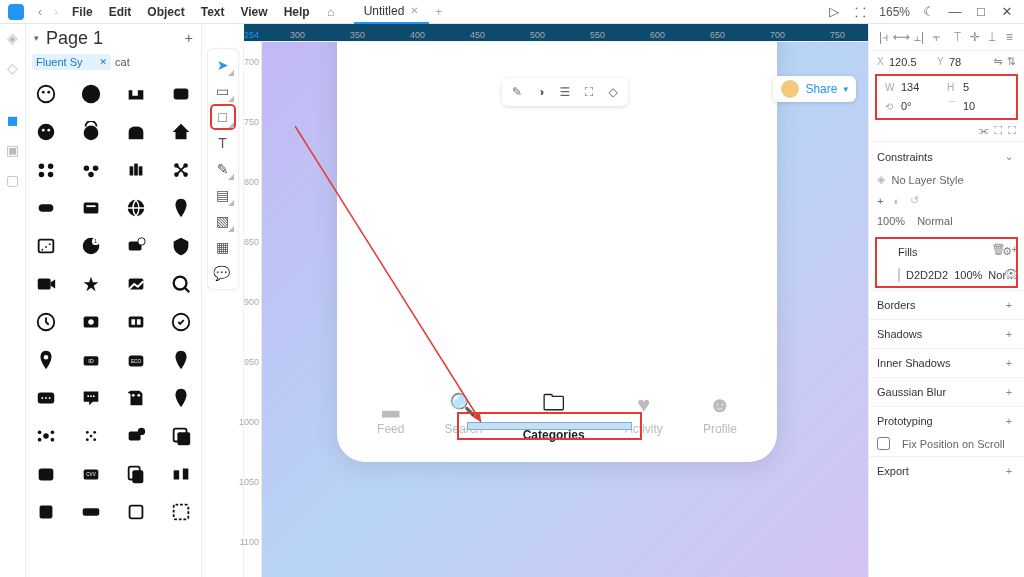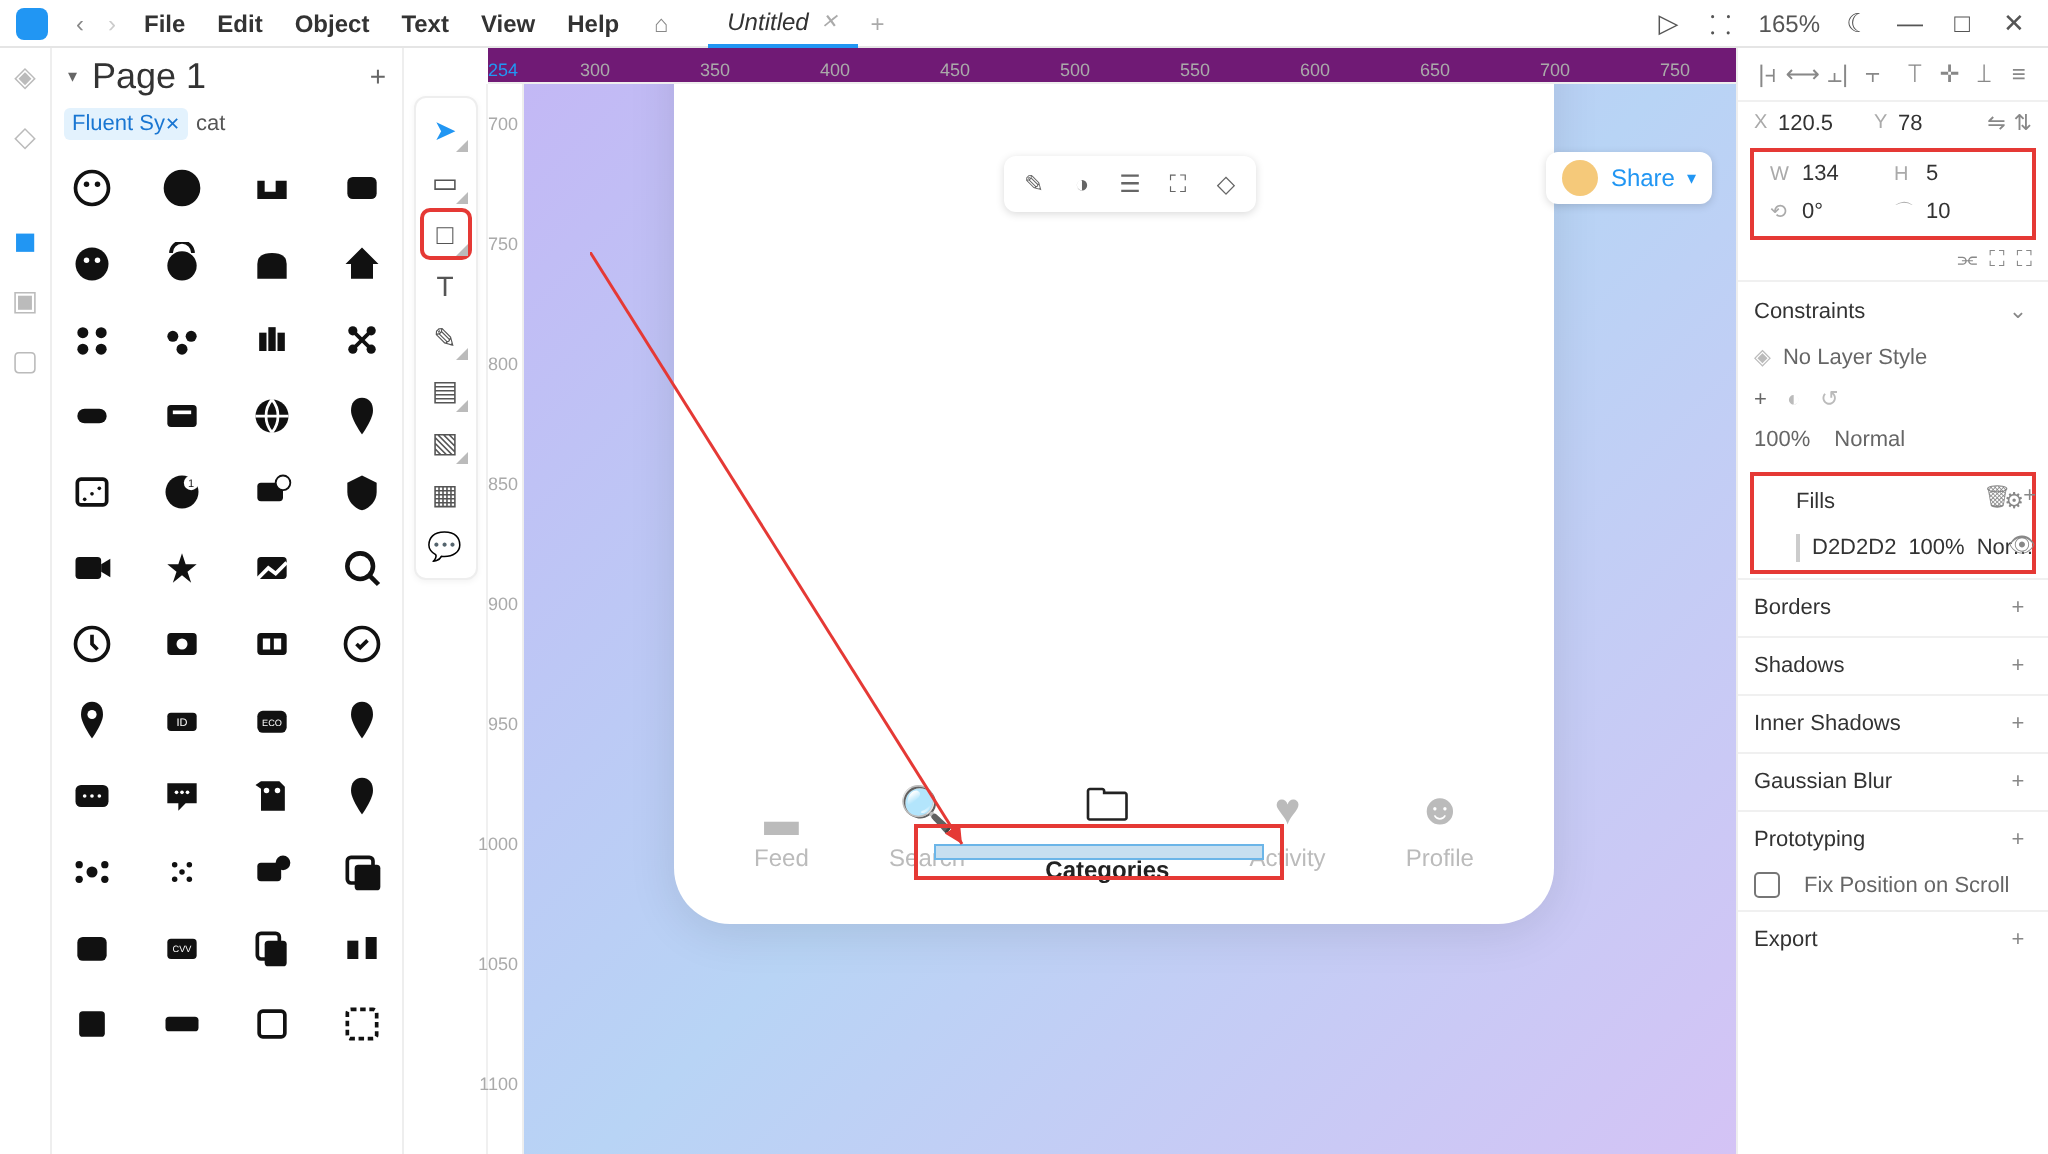--- a/index.html
+++ b/index.html
@@ -6,21 +6,21 @@
 body { width: 1024px; height: 577px; overflow: hidden; background: #fff; font-size: 12px; color: #333; }
 .app { display: flex; flex-direction: column; height: 100%; }
 
 
 .menubar { height: 24px; display: flex; align-items: center; border-bottom: 1px solid #e5e5e5; background: #fff; padding: 0 4px; }
 .menubar .logo { width: 16px; height: 16px; background: #2196f3; border-radius: 4px; margin: 0 8px 0 4px; }
 .menubar .nav-arrow { width: 16px; text-align: center; color: #888; cursor: pointer; }
 .menubar .menu-item { padding: 0 8px; cursor: pointer; font-size: 12px; font-weight: bold; }
 .menubar .home { width: 18px; text-align: center; color: #888; margin-left: 4px; }
 .menubar .tab { display: flex; align-items: center; padding: 0 10px; height: 24px; border-bottom: 2px solid transparent; }
-.menubar .tab.active { border-bottom: 2px solid #2196f3; font-style: italic; }
+.menubar .tab.active { border-bottom: 2px solid #2196f3; }
 .menubar .tab .x { margin-left: 6px; color: #aaa; cursor: pointer; font-size: 10px; }
 .menubar .addtab { width: 20px; text-align: center; color: #aaa; cursor: pointer; }
 .menubar .spacer { flex: 1; }
 .menubar .rt { width: 26px; text-align: center; color: #555; cursor: pointer; font-size: 13px; }
 .menubar .zoom { font-size: 12px; color: #555; margin: 0 6px; }
 
 
 .main { flex: 1; display: flex; min-height: 0; }
 
 
@@ -28,31 +28,31 @@
 .rail .r { width: 16px; height: 16px; color: #bbb; cursor: pointer; display: flex; align-items: center; justify-content: center; font-size: 14px; }
 .rail .r.on { color: #2196f3; }
 
 
 .leftpanel { width: 176px; border-right: 1px solid #eee; display: flex; flex-direction: column; background: #fff; }
 .pagehead { height: 28px; display: flex; align-items: center; padding: 0 8px; }
 .pagehead .chev { width: 12px; color: #666; font-size: 9px; }
 .pagehead .pg { flex: 1; font-size: 18px; }
 .pagehead .plus { color: #666; cursor: pointer; font-size: 14px; }
 .tagrow { display: flex; gap: 4px; padding: 2px 6px 6px; align-items: center; }
-.tag { background: #e3f2fd; border-radius: 3px; padding: 2px 4px; font-size: 11px; color: #1976d2; display: flex; align-items: center; gap: 0; }
+.tag { background: #e3f2fd; border-radius: 3px; padding: 2px 4px; font-size: 11px; color: #1976d2; display: flex; align-items: center; gap: 17px; }
 .tag .x { font-size: 9px; cursor: pointer; }
 .tagtext { font-size: 11px; color: #555; }
 .icongrid { flex: 1; overflow: auto; padding: 4px 6px; }
 .icongrid .row { display: flex; justify-content: space-between; margin-bottom: 10px; }
 .icongrid .ic { width: 28px; height: 28px; display: flex; align-items: center; justify-content: center; font-size: 20px; cursor: pointer; }
 .icongrid .ic svg { width: 22px; height: 22px; fill: #111; }
 
 
 .canvaswrap { flex: 1; position: relative; display: flex; flex-direction: column; background: #fff; }
-.ruler-h { height: 18px; background: #701a75; border-bottom: 1px solid #eee; display: flex; align-items: flex-end; font-size: 9px; color: #aaa; position: relative; margin-left: 42px; text-align: right; }
+.ruler-h { height: 18px; background: #0c4a6e; border-bottom: 1px solid #eee; display: flex; align-items: flex-end; font-size: 9px; color: #aaa; position: relative; margin-left: 42px; text-align: right; }
 .ruler-h span { position: absolute; bottom: 1px; }
 .canvasrow { flex: 1; display: flex; min-height: 0; }
 .toolcol { width: 42px; background: #fff; display: flex; flex-direction: column; align-items: center; padding-top: 6px; gap: 4px; border-right: 1px solid #f0f0f0; }
 .toolbox { width: 32px; background: #fff; border: 1px solid #eee; border-radius: 6px; display: flex; flex-direction: column; align-items: center; padding: 4px 0; gap: 2px; box-shadow: 0 1px 3px rgba(0,0,0,.05); }
 .tool { width: 24px; height: 24px; display: flex; align-items: center; justify-content: center; cursor: pointer; border-radius: 4px; color: #555; font-size: 14px; position:relative; }
 .tool.sel { color: #2196f3; }
 .tool .tri { position:absolute; bottom:1px; right:1px; width:0;height:0;border-left:3px solid transparent;border-top:3px solid transparent;border-right:3px solid #bbb;border-bottom:3px solid #bbb; }
 .tool.highlighted { outline: 2px solid #e53935; outline-offset: -1px; }
 .ruler-v { width: 18px; background: #fff; border-right: 1px solid #eee; font-size: 9px; color: #aaa; position: relative; }
 .ruler-v span { position: absolute; right: 2px; transform: translateY(-50%); }

